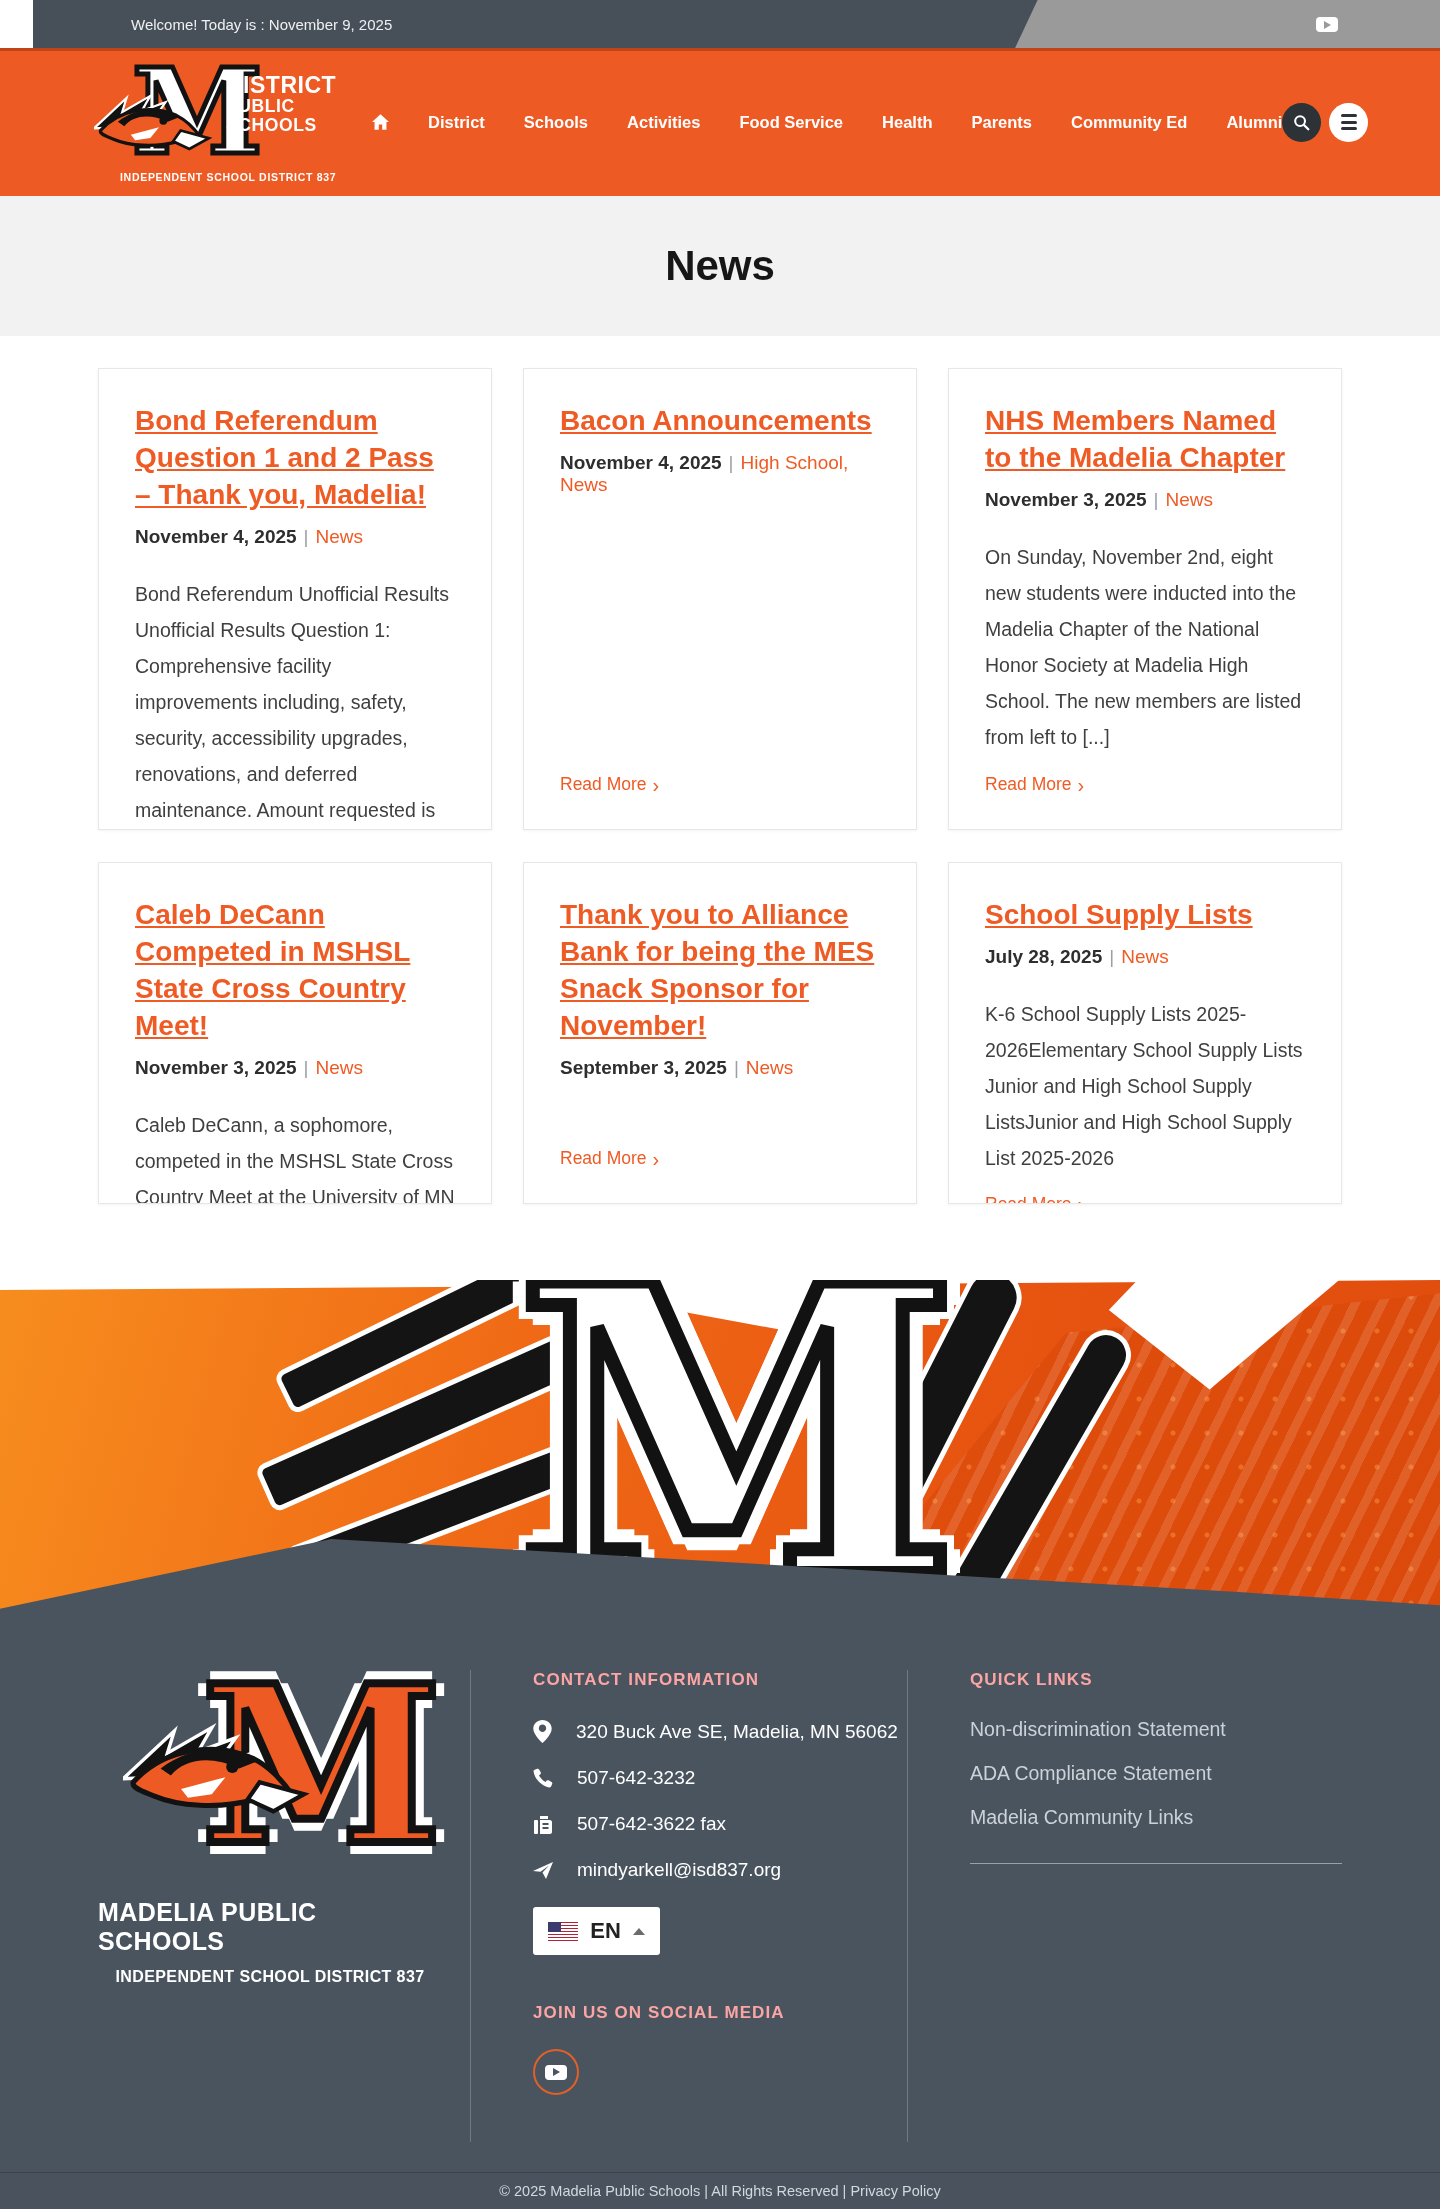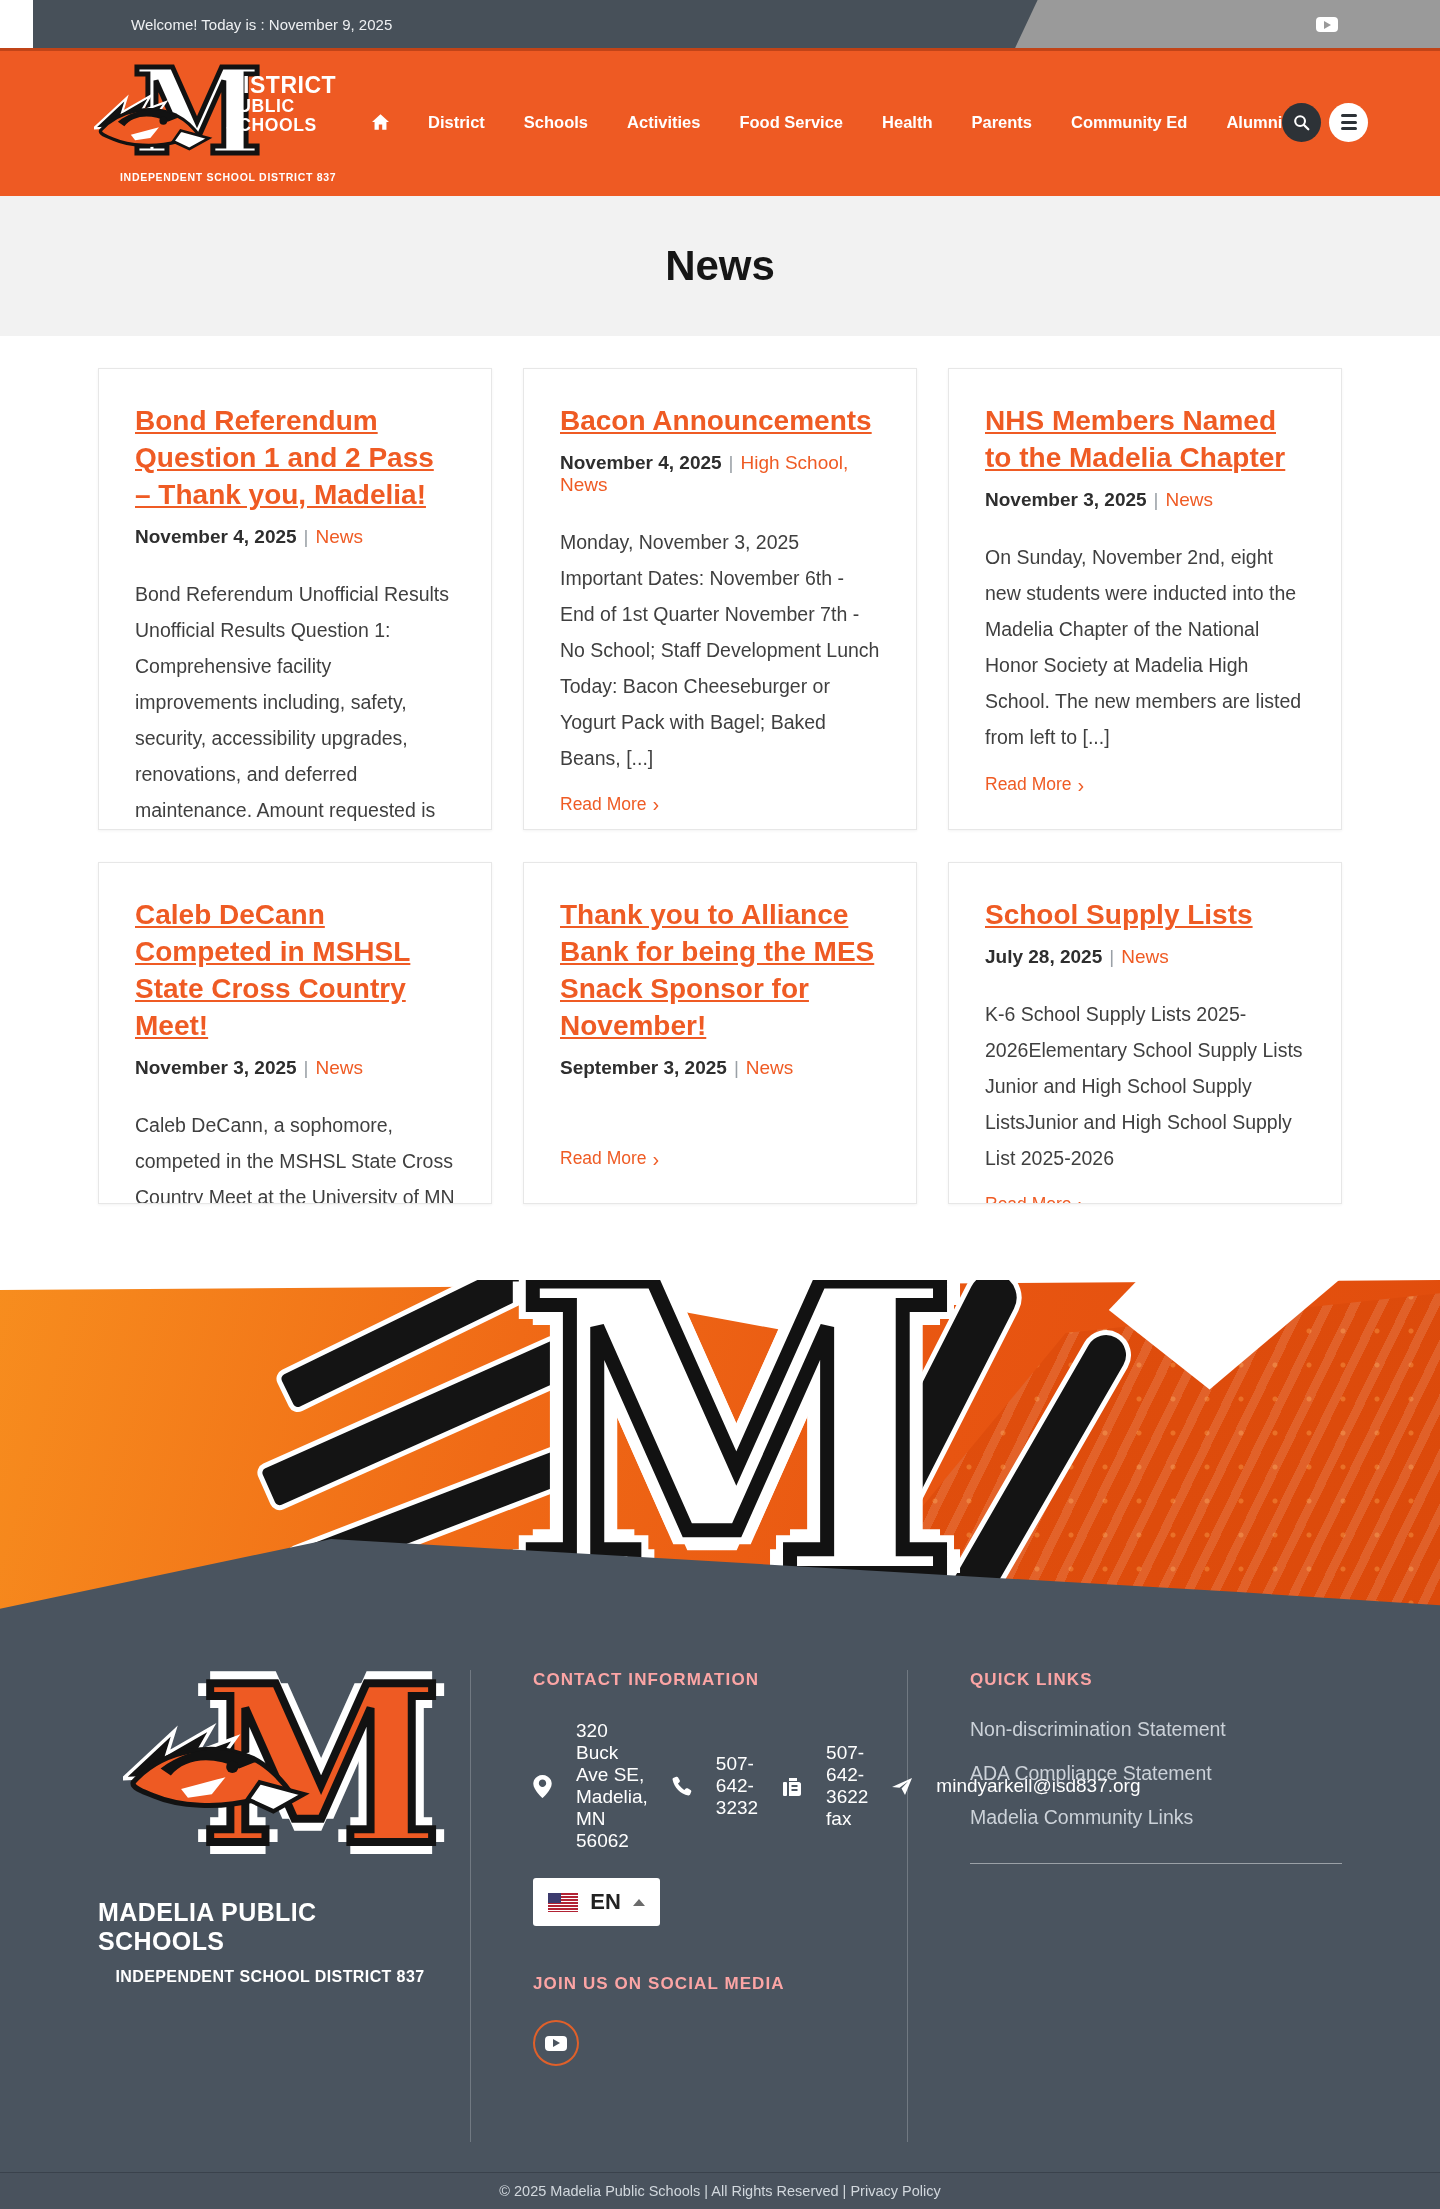--- a/index.html
+++ b/index.html
@@ -98,21 +98,21 @@
   .fcol1 { display:flex; flex-direction:column; align-items:center; padding-right:28px; }
   .fm-wrap { position:relative; width:250px; height:218px; }
   .footer-m { position:absolute; left:56px; top:-14px; font-family:"DejaVu Serif","Liberation Serif",serif;
     font-weight:bold; font-size:218px; line-height:1; color:#ee5a23; -webkit-text-stroke:8px #121212;
     text-shadow:12px 0 0 #fff,-12px 0 0 #fff,0 12px 0 #fff,0 -12px 0 #fff; }
   .footer-eagle { position:absolute; left:-22px; top:46px; width:205px; height:112px; }
   .footer-name { font-size:25px; font-weight:800; letter-spacing:.4px; margin-top:10px; }
   .footer-district { font-size:16px; font-weight:700; letter-spacing:.4px; margin-top:12px; }
 
   .flabel { color:#fca5a5; font-size:17px; font-weight:700; letter-spacing:1.1px; }
-  .contact-rows { margin-top:30px; display:flex; flex-direction:row; gap:24px; }
+  .contact-rows { margin-top:30px; display:flex; flex-direction:column; gap:24px; }
   .c-row { display:flex; align-items:center; gap:24px; font-size:19px; }
   .c-row svg { flex:0 0 auto; }
   .lang-btn { margin-top:26px; width:127px; height:48px; background:#fff; border:none; border-radius:3px;
     display:flex; align-items:center; justify-content:center; gap:12px; cursor:pointer; }
   .flag { position:relative; width:30px; height:19px;
     background:repeating-linear-gradient(180deg,#b22234 0 1.5px,#fff 1.5px 3px); }
   .flag::after { content:""; position:absolute; left:0; top:0; width:13px; height:10px; background:#3c3b6e; }
   .lang-code { font-size:22px; font-weight:700; color:#222; }
   .caret-up { width:0; height:0; border-left:6px solid transparent; border-right:6px solid transparent;
     border-bottom:7px solid #6b6b6b; }
@@ -212,21 +212,20 @@
       </div>
       <p class="card-excerpt">Bond Referendum Unofficial Results Unofficial Results Question 1: Comprehensive facility improvements including, safety, security, accessibility upgrades, renovations, and deferred maintenance. Amount requested is $22.5 494–Yes 220–No Question 2:  Construct an [...]</p>
 
     </article>
 
     <article class="card">
       <h2 class="card-title">Bacon Announcements</h2>
       <div class="card-meta">
         <span>November 4, 2025</span><span class="sep">|</span><a class="cat">High School</a><span class="cat">,</span> <a class="cat">News</a>
       </div>
-      <p class="card-excerpt">Monday, November 3, 2025 Important Dates: November 6th - End of 1st Quarter November 7th - No School; Staff Development Lunch Today: Bacon Cheeseburger or Yogurt Pack with Bagel; Baked Beans, [...]</p>
       <a class="read-more">
         <span>Read More</span>
         <span class="chev">›</span>
       </a>
     </article>
 
     <article class="card">
       <h2 class="card-title">NHS Members Named to the Madelia Chapter</h2>
       <div class="card-meta">
         <span>November 3, 2025</span><span class="sep">|</span><a class="cat">News</a>

